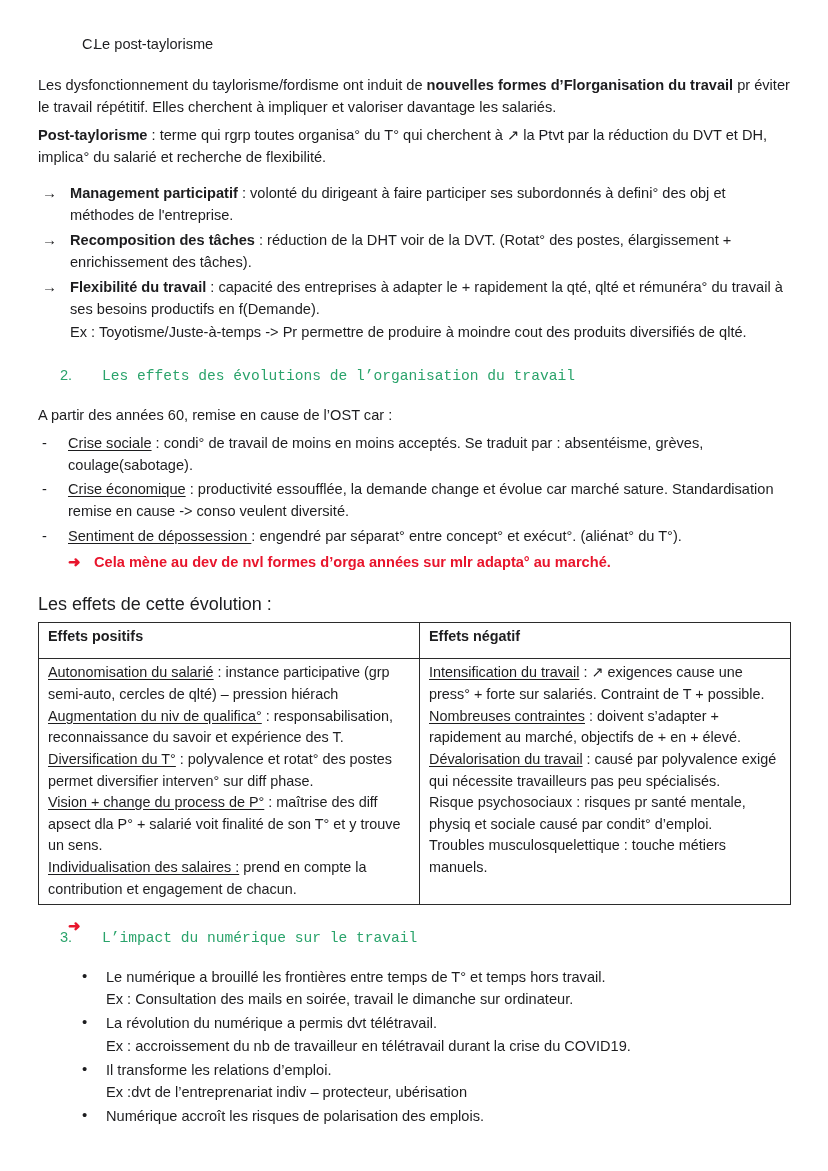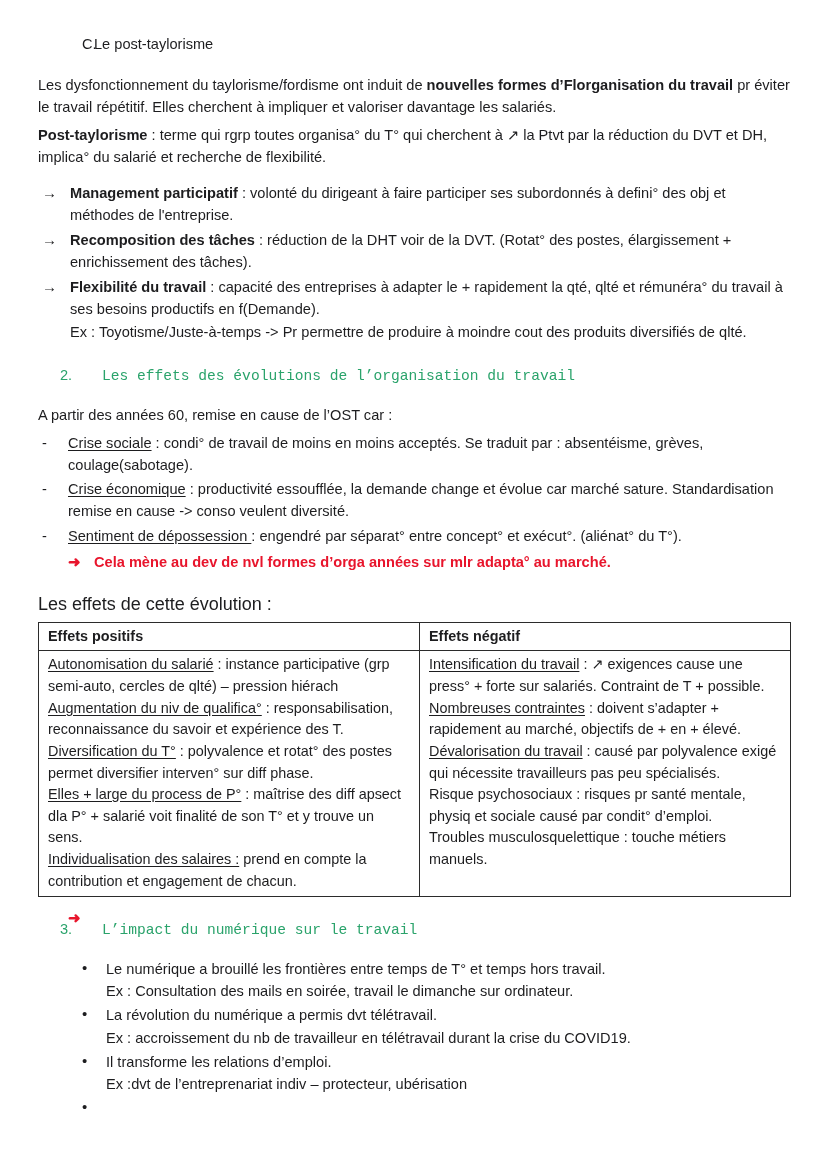--- a/index.html
+++ b/index.html
@@ -147,21 +147,21 @@
     border: 1px solid #2b2b2b;
     vertical-align: top;
     padding: 3px 8px 4px 9px;
     font-size: 14.4px;
     line-height: 1.5;
     text-align: left;
   }
   table.effects th {
     font-weight: 700;
     padding-top: 3px;
-    padding-bottom: 3px;
+    padding-bottom: 11px;
   }
   table.effects col.c1 { width: 381px; }
   table.effects col.c2 { width: 371px; }
   table.effects td .entry { display: block; }
 
   
   .round-list {
     margin: 14px 0 0 0;
     padding: 0;
     list-style: none;
@@ -242,21 +242,21 @@
           <th>Effets positifs</th>
           <th>Effets négatif</th>
         </tr>
       </thead>
       <tbody>
         <tr>
           <td>
             <span class="entry"><span class="u">Autonomisation du salarié</span><span> : instance participative (grp semi-auto, cercles de qlté) – pression hiérach</span></span>
             <span class="entry"><span class="u">Augmentation du niv de qualifica°</span><span> : responsabilisation, reconnaissance du savoir et expérience des T.</span></span>
             <span class="entry"><span class="u">Diversification du T°</span><span> : polyvalence et rotat° des postes permet diversifier interven° sur diff phase.</span></span>
-            <span class="entry"><span class="u">Elles + large du process de P°</span><span> : maîtrise des diff apsect dla P° + salarié voit finalité de son T° et y trouve un sens.</span></span>
+            <span class="entry"><span class="u">Vision + change du process de P°</span><span> : maîtrise des diff apsect dla P° + salarié voit finalité de son T° et y trouve un sens.</span></span>
             <span class="entry"><span class="u">Individualisation des salaires :</span><span> prend en compte la contribution et engagement de chacun.</span></span>
           </td>
           <td>
             <span class="entry"><span class="u">Intensification du travail</span><span> : ↗ exigences cause une press° + forte sur salariés. Contraint de T + possible.</span></span>
             <span class="entry"><span class="u">Nombreuses contraintes</span><span> : doivent s’adapter + rapidement au marché, objectifs de + en + élevé.</span></span>
             <span class="entry"><span class="u">Dévalorisation du travail</span><span> : causé par polyvalence exigé qui nécessite travailleurs pas peu spécialisés.</span></span>
             <span class="entry"><span>Risque psychosociaux : risques pr santé mentale, physiq et sociale causé par condit° d’emploi.</span></span>
             <span class="entry"><span>Troubles musculosquelettique : touche métiers manuels.</span></span>
           </td>
         </tr>
@@ -283,17 +283,18 @@
         <span>La révolution du numérique a permis dvt télétravail.</span>
         <span class="ex">Ex : accroissement du nb de travailleur en télétravail durant la crise du COVID19.</span>
       </li>
       <li>
         <span class="dot">•</span>
         <span>Il transforme les relations d’emploi.</span>
         <span class="ex">Ex :dvt de l’entreprenariat indiv – protecteur, ubérisation</span>
       </li>
       <li>
         <span class="dot">•</span>
+        <span>Numérique accroît les risques de polarisation des emplois.</span>
       </li>
     </ul>
 
   </div>
 </div>
 
 </body></html>

